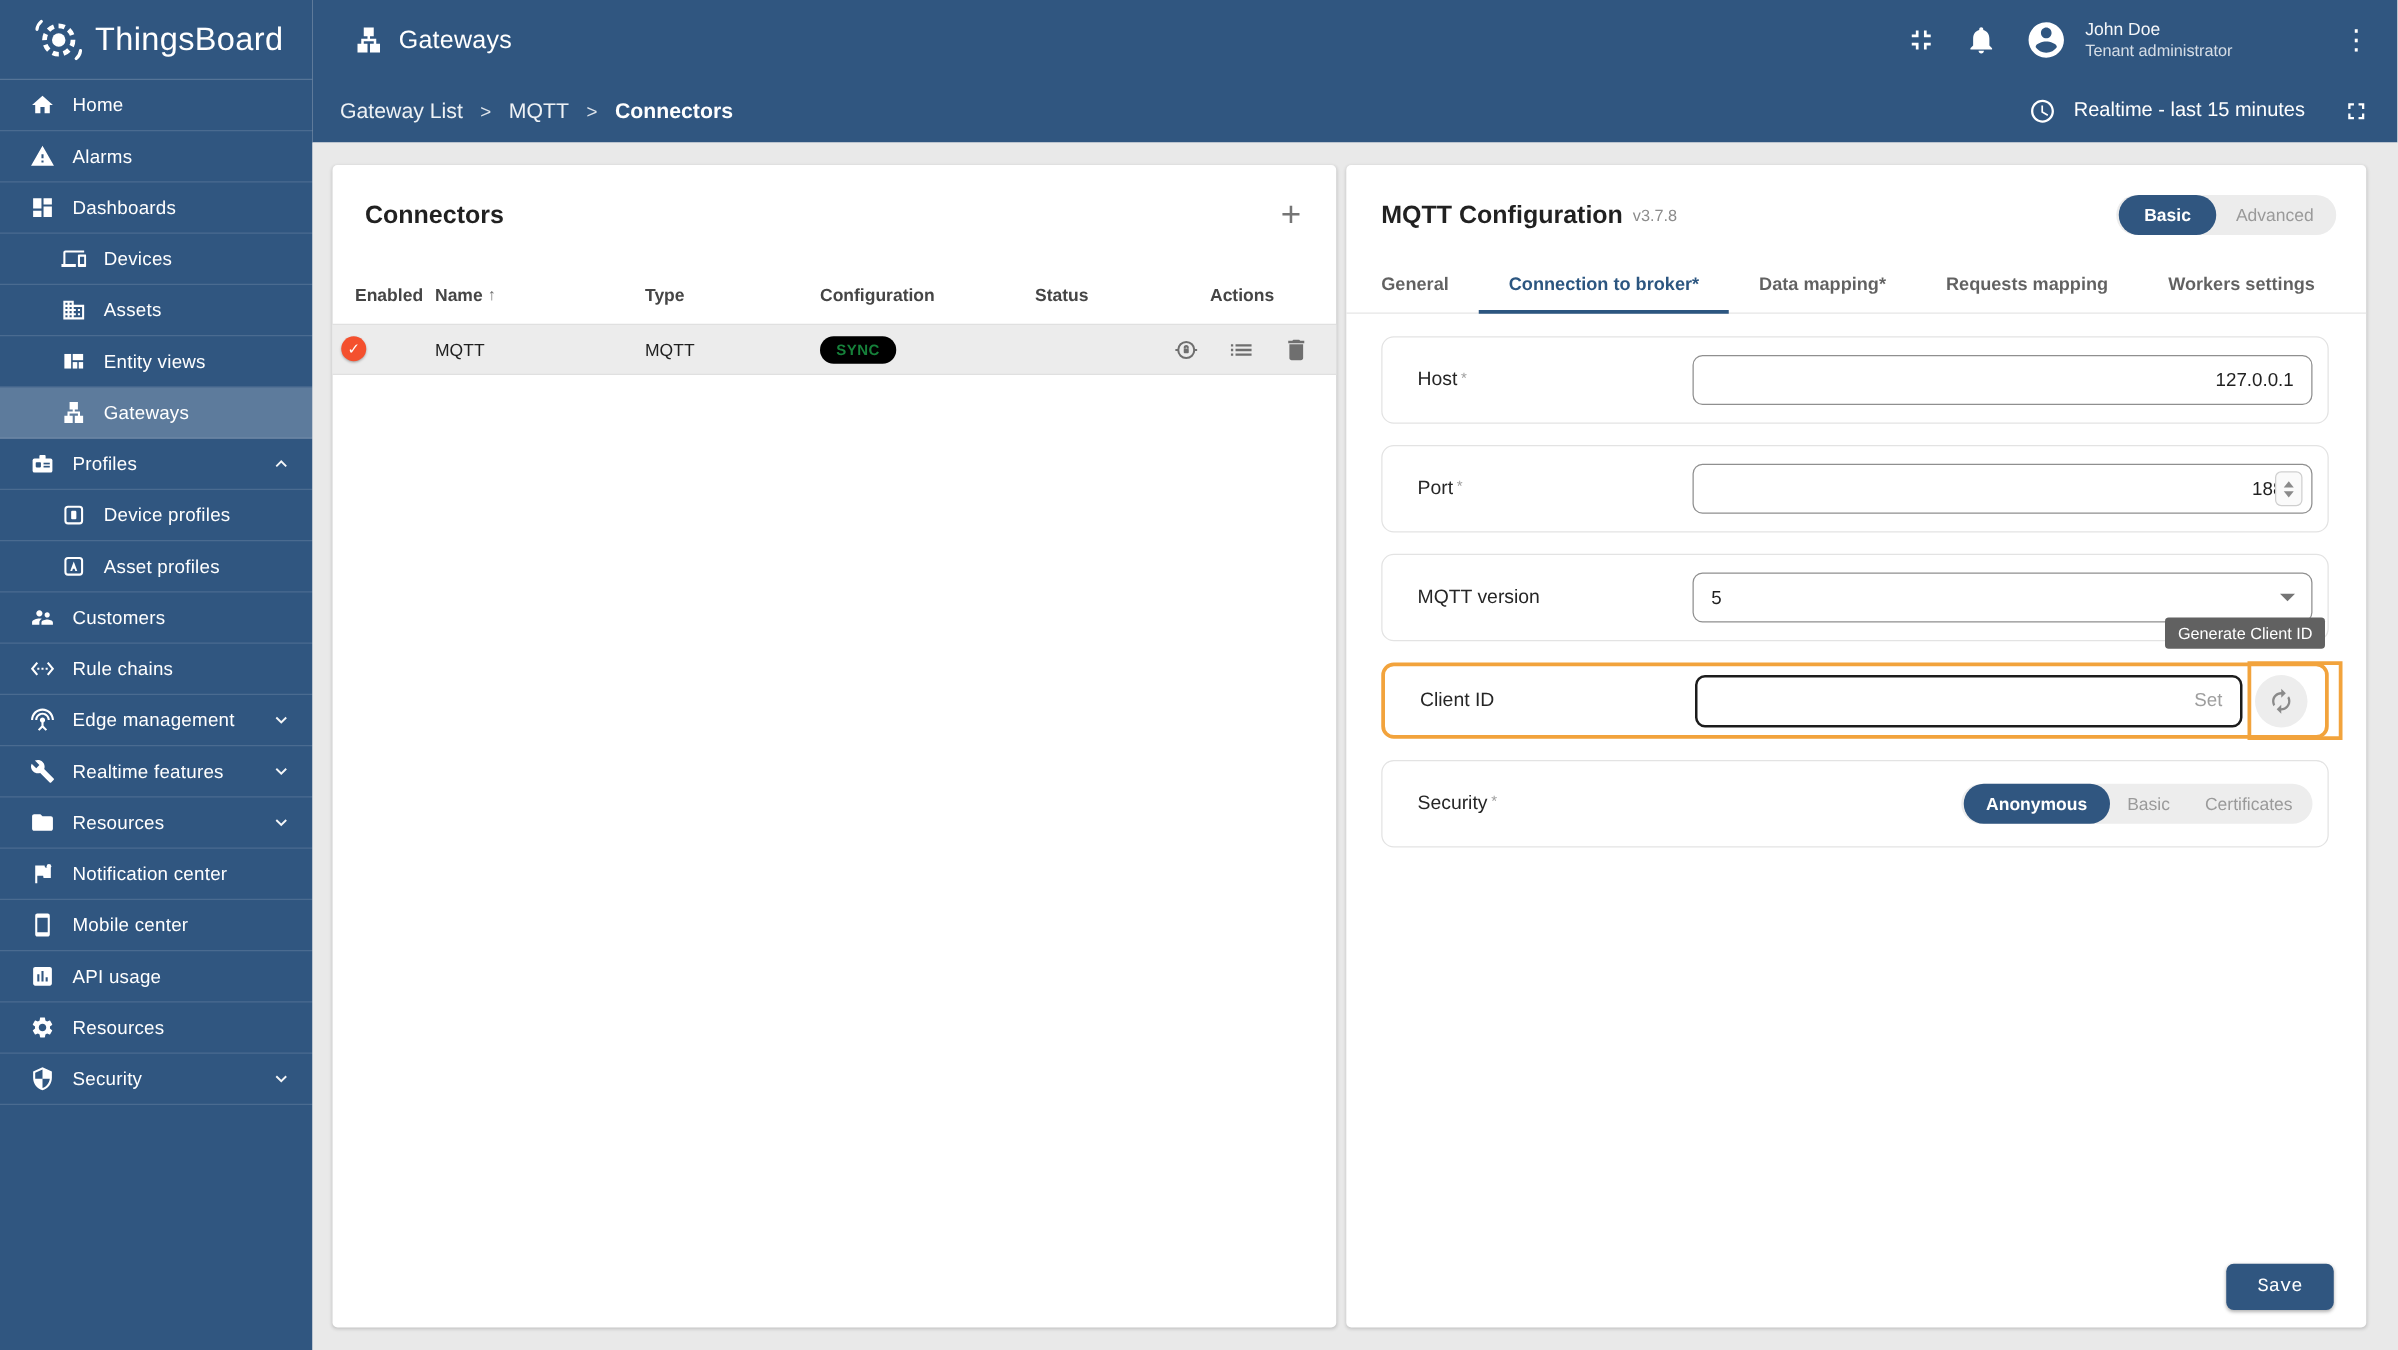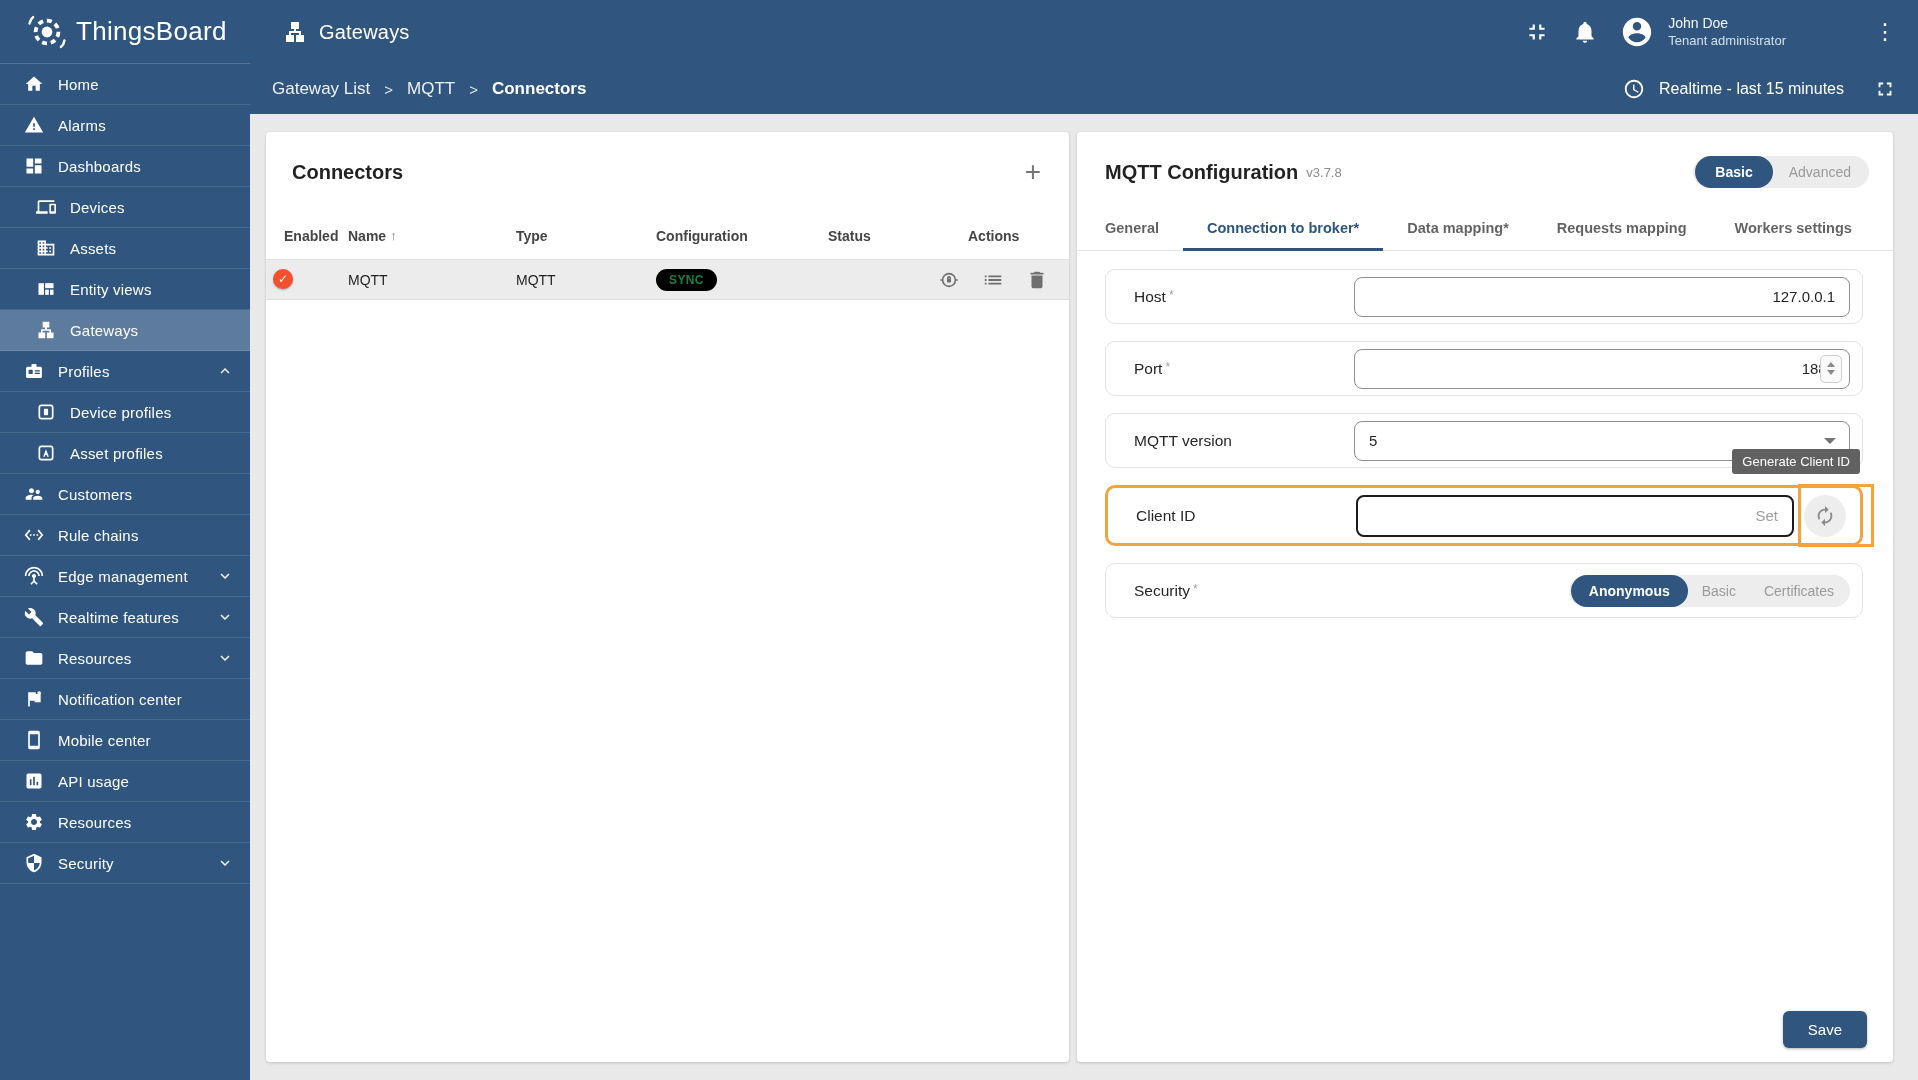--- a/index.html
+++ b/index.html
@@ -8,21 +8,21 @@
   .app { display:flex; width:1918px; height:1080px; }
 
   
   .sidebar { width:250px; flex:0 0 250px; background:#305680; height:100%; }
   .logo-row { height:64px; display:flex; align-items:center; padding-left:28px; gap:10px;
               border-bottom:1px solid rgba(255,255,255,.18); }
   .logo-text { color:#fff; font-size:26px; font-weight:500; letter-spacing:.3px; }
   .nav-item { position:relative; height:41px; display:flex; align-items:center; gap:14px;
               padding-left:24px; color:#fff; cursor:pointer;
               border-bottom:1px solid rgba(255,255,255,.13); }
-  .nav-item.lvl1 { padding-left:36px; }
+  .nav-item.lvl1 { padding-left:49px; }
   .nav-item.selected { background:rgba(255,255,255,.22); }
   .nav-ic { width:20px; height:20px; fill:#fff; flex:0 0 20px; }
   .nav-ic.stroked { fill:none; stroke:#fff; stroke-width:2; }
   .nav-label { font-size:15px; font-weight:500; letter-spacing:.2px; white-space:nowrap; }
   .chev { position:absolute; right:16px; width:18px; height:18px; fill:#fff; opacity:.95; }
 
   
   .main { flex:1; display:flex; flex-direction:column; }
   .topbar { height:64px; background:#305680; display:flex; align-items:center; padding:0 16px 0 33px; color:#fff; }
   .page-title-group { display:flex; align-items:center; gap:12px; }
@@ -83,21 +83,21 @@
   .pill-opt.on { background:#305680; color:#fff; font-weight:600; height:32px; border-radius:17px; padding:0 20px; }
 
   .tabs { display:flex; margin-top:14px; border-bottom:1px solid #e6e6e6; padding:0 4px; }
   .tab { padding:14px 24px; font-size:14.5px; font-weight:600; color:rgba(0,0,0,.62);
          cursor:pointer; position:relative; white-space:nowrap; }
   .tab.active { color:#2c5residue; }
   .tab.active { color:#2c5680; }
   .tab.active::after { content:""; position:absolute; left:0; right:0; bottom:-1px; height:3px; background:#2c5680; }
 
   .form { padding:18px 30px 0 28px; flex:1; position:relative; }
-  .frow { position:relative; display:flex; align-items:center; height:55px; border:1px solid #e3e3e3;
+  .frow { position:relative; display:flex; align-items:center; height:70px; border:1px solid #e3e3e3;
           border-radius:10px; margin-bottom:17px; padding:0 12px 0 28px; }
   .flabel { font-size:15.5px; color:#262626; flex:0 0 220px; }
   .req { color:#9e9e9e; font-size:12px; vertical-align:top; margin-left:3px; }
   .fctrl { flex:1; position:relative; display:flex; align-items:center; }
   .tb-input { width:100%; height:40px; border:1px solid #8f8f8f; border-radius:8px; padding:0 14px;
               font-size:15px; font-family:inherit; color:rgba(0,0,0,.87); background:#fff; outline:none;text-align:right; }
   .tb-input::placeholder { color:#9e9e9e; }
   .spinner { position:absolute; right:8px; width:22px; height:28px; border:1px solid #cfcfcf; border-radius:5px;
              background:#fafafa; display:flex; flex-direction:column; align-items:center; justify-content:center; gap:3px; cursor:pointer; }
   .spin-up { width:0; height:0; border-left:4px solid transparent; border-right:4px solid transparent; border-bottom:5px solid #8a8a8a; }
@@ -119,21 +119,21 @@
              padding:5px 10px; border-radius:3px; white-space:nowrap; }
 
   
   .sec-toggle { margin-left:auto; background:#ededed; border-radius:17px; height:32px; display:flex; align-items:center; padding:0 2px; }
   .sec-opt { font-size:14px; color:#9a9a9a; padding:0 14px; cursor:pointer; }
   .sec-opt.on { background:#305680; color:#fff; font-weight:600; height:32px; display:flex; align-items:center;
                 border-radius:17px; padding:0 18px; }
 
   .save-row { position:absolute; bottom:14px; right:26px; }
   .save-btn { background:#305680; color:#fff; border:none; border-radius:6px; font-size:15px; font-weight:500;
-              font-family:Liberation Sans, sans-serif; padding:10px 25px; cursor:pointer; box-shadow:0 1px 3px rgba(0,0,0,.3); }
+              font-family:Liberation Mono, monospace; padding:10px 25px; cursor:pointer; box-shadow:0 1px 3px rgba(0,0,0,.3); }
 </style>
 </head>
 <body>
 
 <div class="app">
 
   <aside class="sidebar">
     <div class="logo-row">
       <svg width="38" height="38" viewBox="0 0 24 24">
         <circle cx="12" cy="12" r="7.2" fill="none" stroke="#fff" stroke-width="2.4" stroke-dasharray="3.2 2.4"></circle>

